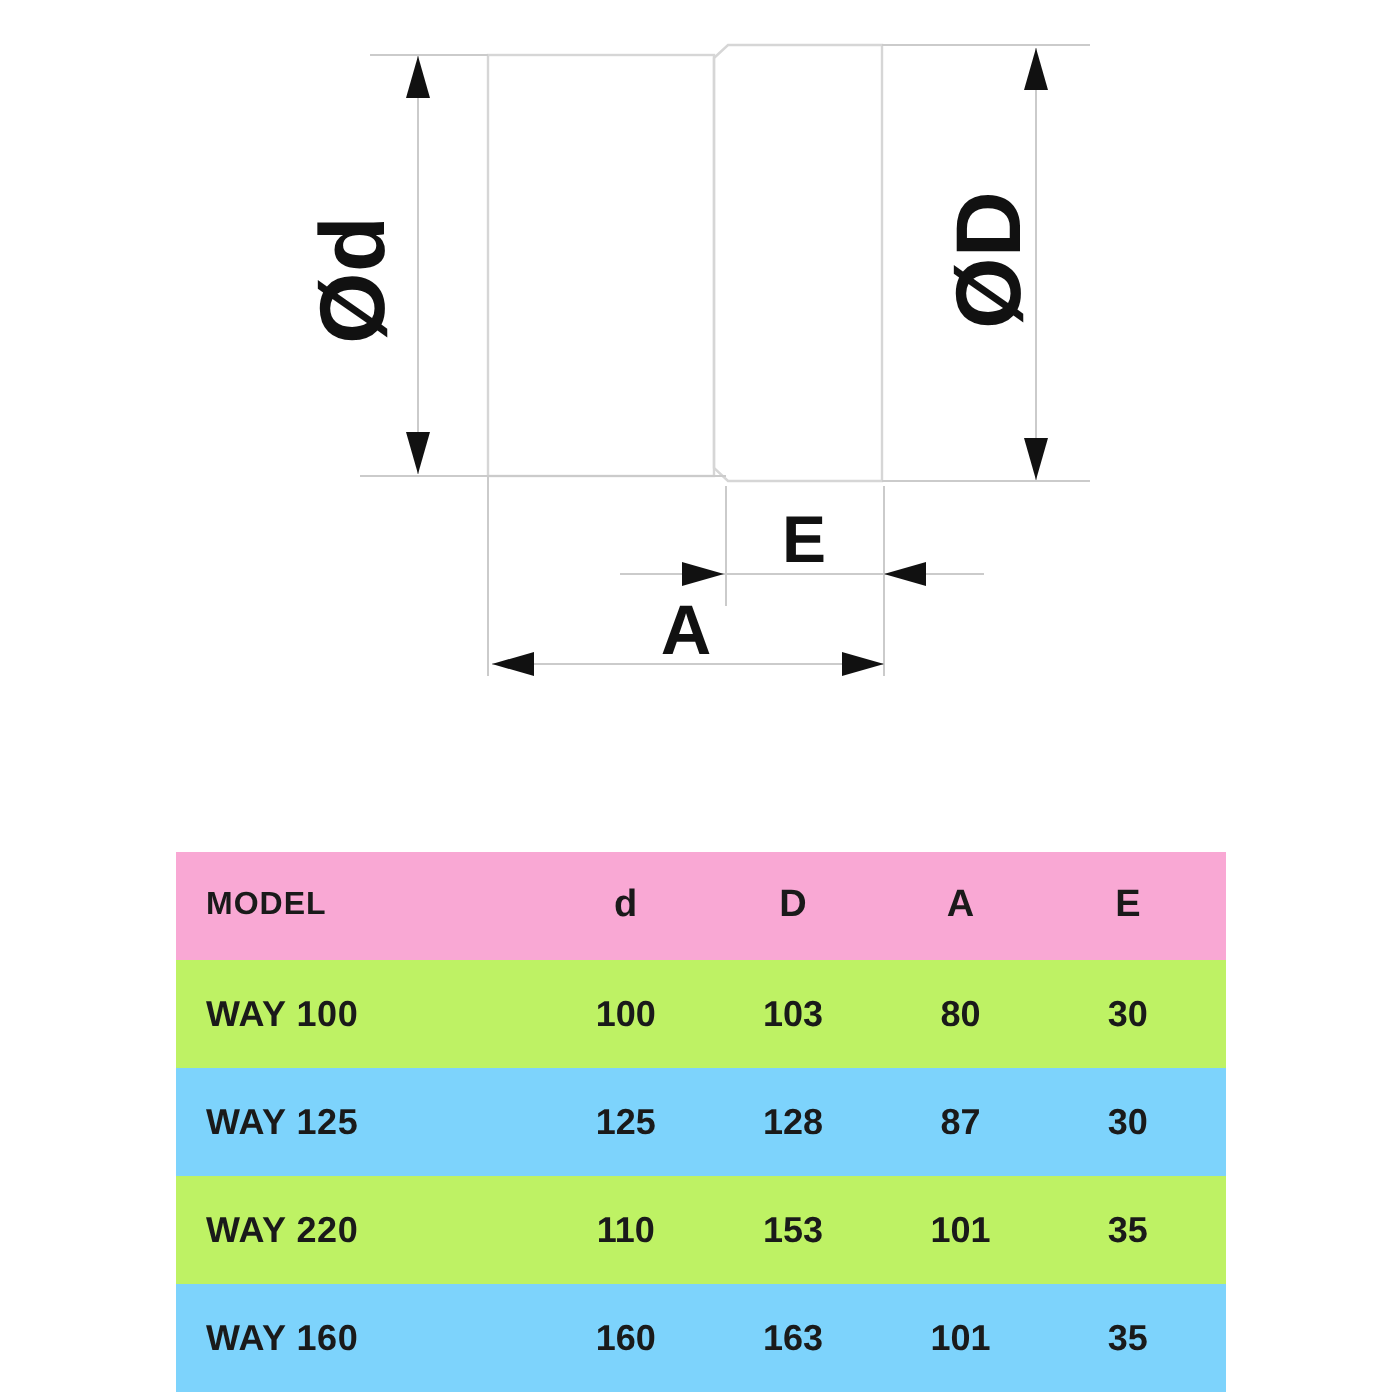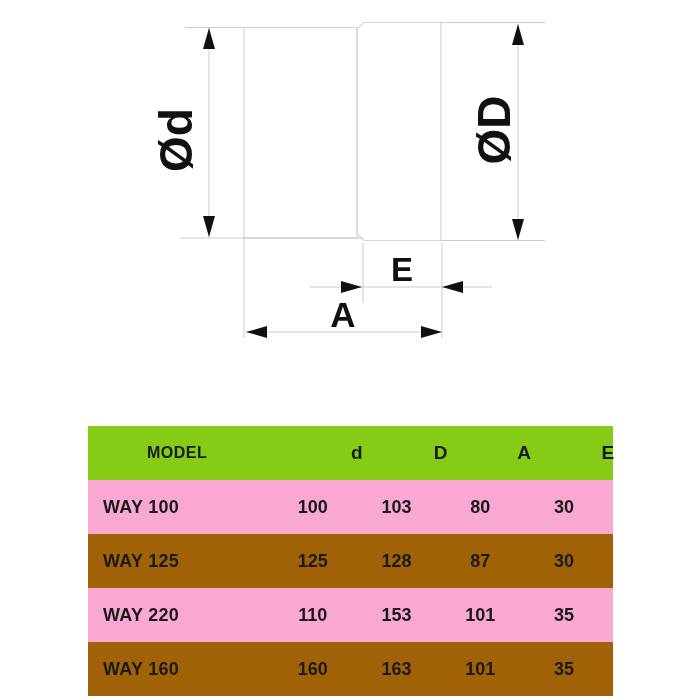--- a/index.html
+++ b/index.html
@@ -13,23 +13,23 @@
   .spec-table{
     position:absolute;left:88px;top:426px;width:525px;
     color:#1a1a1a;
   }
   .t-row{
     display:grid;
     grid-template-columns:183px 83.7px 83.7px 83.7px 83.7px;
     align-items:center;
     height:54px;
   }
-  .t-row.header{background:#84cc16;padding-left:44px;}
-  .t-row.alt{background:#f9a8d4;}
-  .t-row.plain{background:#a16207;}
+  .t-row.header{background:#f9a8d4;}
+  .t-row.alt{background:#bef264;}
+  .t-row.plain{background:#7dd3fc;}
   .cell-model{
     padding-left:15px;font-weight:bold;font-size:18px;letter-spacing:0.3px;
     text-align:left;white-space:nowrap;
   }
   .t-row.header .cell-model{font-size:16px;letter-spacing:0.5px;}
   .cell-num{
     text-align:center;font-weight:bold;font-size:18px;
   }
   .t-row.header .cell-num{font-size:19px;}
 </style>

